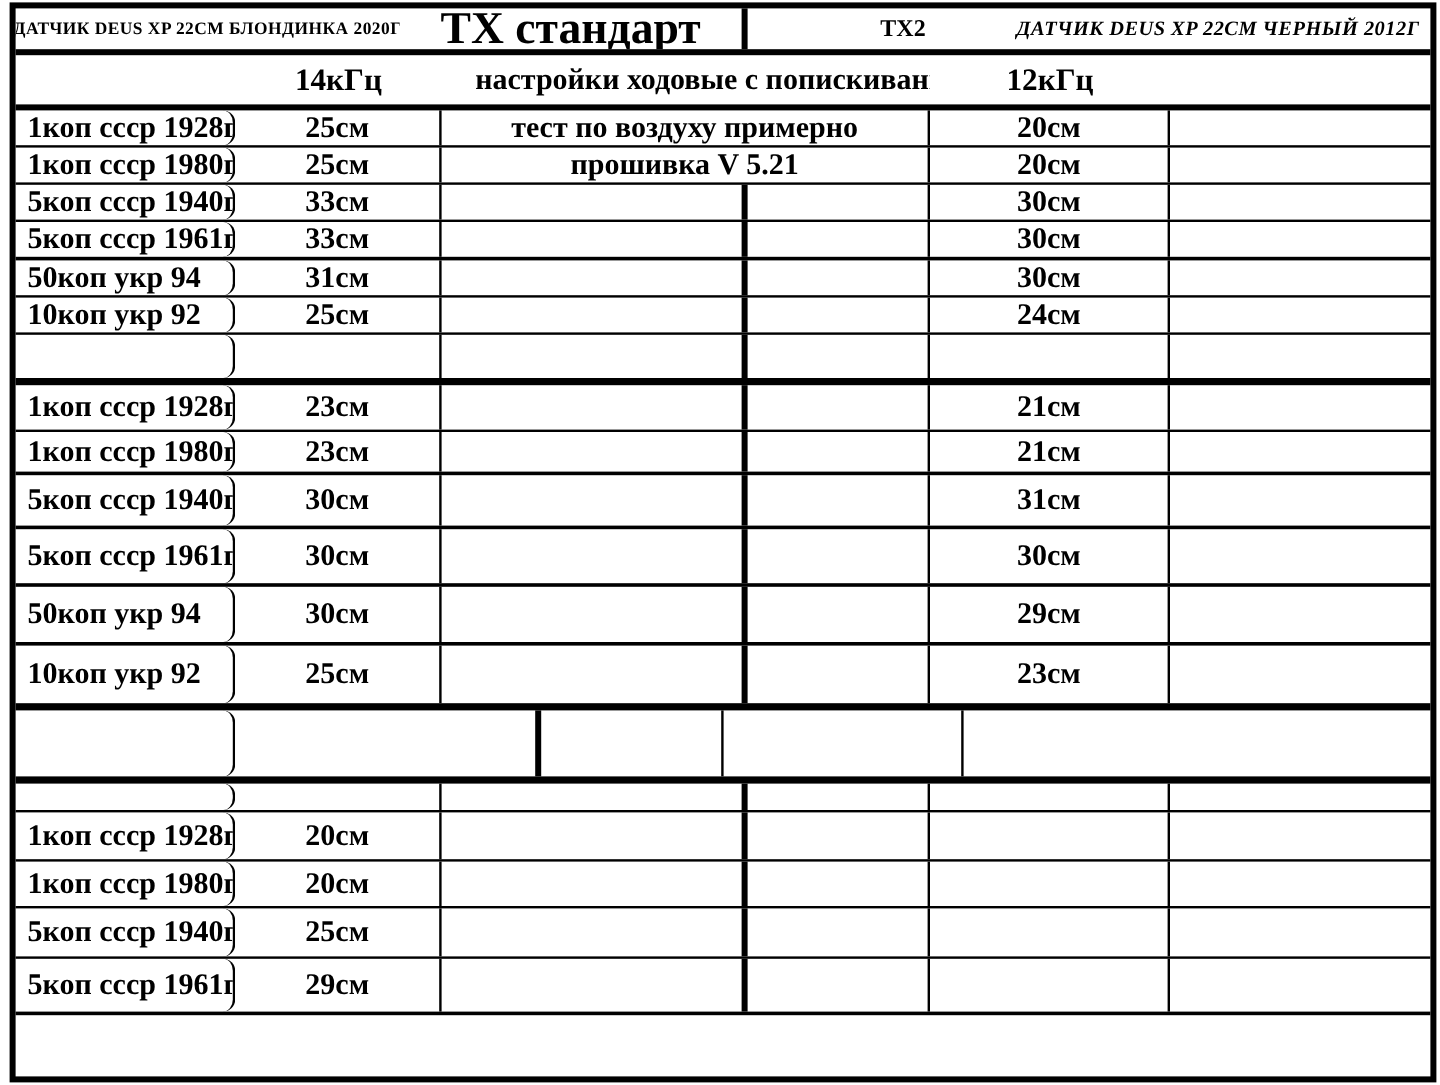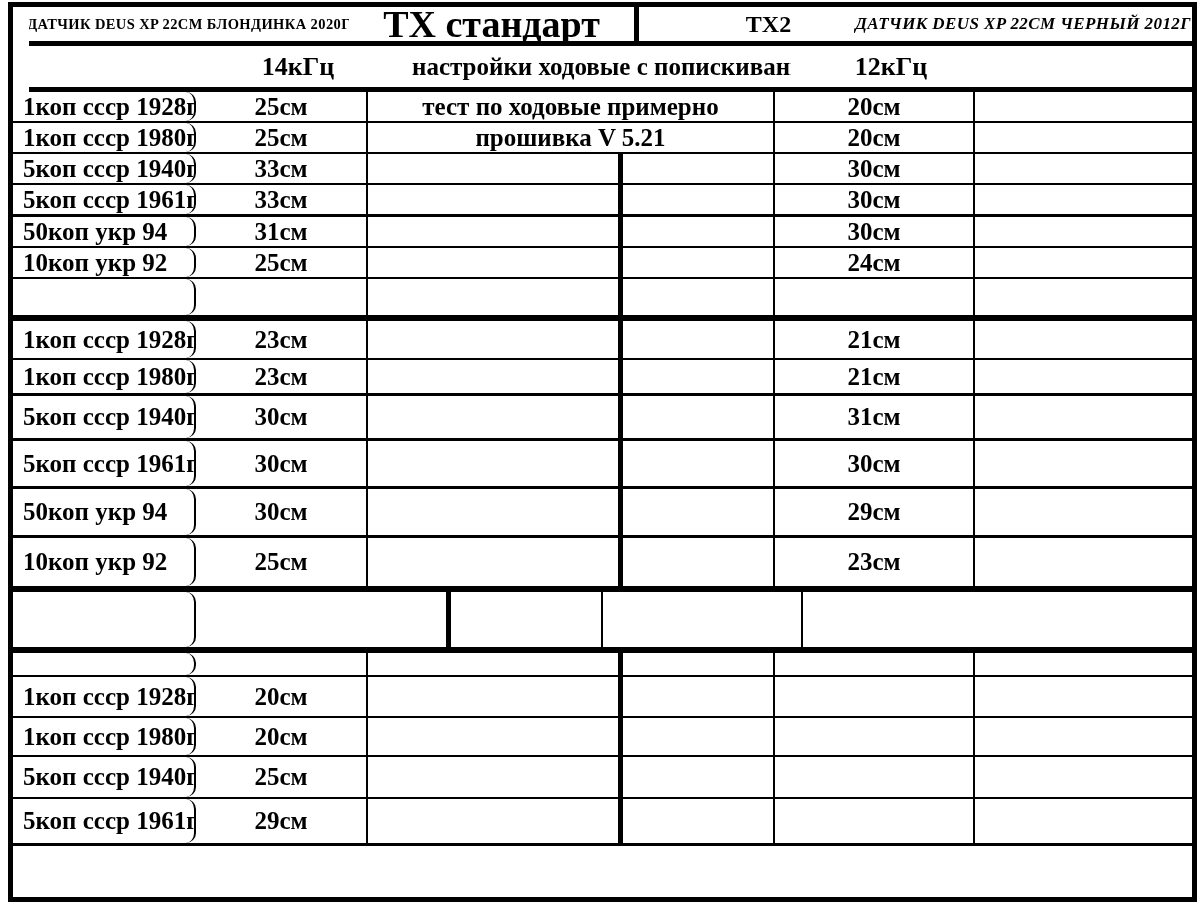--- a/index.html
+++ b/index.html
@@ -7,41 +7,41 @@
   #stage{position:relative;width:1200px;height:904px;background:#fff;overflow:hidden;}
   #sheet{
     box-sizing:border-box;
     position:absolute;left:8px;top:2px;
     width:1189px;height:900px;
     border:5px solid #000;
     display:flex;flex-direction:column;
   }
   .row{display:flex;border-bottom:2px solid #000;flex:0 0 auto;}
   .row.bb3{border-bottom-width:3px;}
-  .row.bb5{border-bottom-width:5px;margin-left:16px;}
+  .row.bb5{border-bottom-width:5px;}
   .row.bb6{border-bottom-width:6px;}
   .c{
     box-sizing:border-box;
     border-right:2px solid #000;
     display:flex;align-items:center;justify-content:center;
     overflow:hidden;white-space:nowrap;
     font-size:25px;
   }
   .nb{border-right:none;}
   .lab{width:183px;justify-content:flex-start;padding-left:10px;border-radius:10px;}
   .val{width:172px;}
   .note{width:255px;border-right:5px solid #000;}
   .notew{width:407px;}
   .nar{width:152px;}
   .rval{width:200px;}
   .last{flex:1 1 auto;border-right:none;}
   
   .hsensor{width:320px;font-size:14.5px;letter-spacing:.4px;}
   .htx{width:290px;font-size:38px;border-right:5px solid #000;}
-  .htx2{width:215px;font-size:24px;padding-left:44px;}
+  .htx2{width:215px;font-size:20px;padding-left:44px;}
   .hsensor2{flex:1 1 auto;font-size:17px;letter-spacing:.4px;font-style:italic;}
   
   .settings{justify-content:flex-start;padding-left:28px;}
   .freqcell{font-size:26px;text-align:right;}
 </style>
 </head>
 <body>
 
 <div id="stage">
 <div id="sheet">
@@ -57,21 +57,21 @@
     <div class="c nb lab"></div>
     <div class="c nb val freqcell">14кГц</div>
     <div class="c nb notew settings">настройки ходовые с попискиванием.</div>
     <div class="c nb rval freqcell">12кГц</div>
     <div class="c nb last"></div>
   </div>
 
   <div class="row" style="height:29px">
     <div class="c lab">1коп ссср 1928г</div>
     <div class="c val">25см</div>
-    <div class="c notew">тест по ходовые примерно</div>
+    <div class="c notew">тест по воздуху примерно</div>
     <div class="c rval">20см</div>
     <div class="c last"></div>
   </div>
 
   <div class="row" style="height:29px">
     <div class="c lab">1коп ссср 1980г</div>
     <div class="c val">25см</div>
     <div class="c notew">прошивка V 5.21</div>
     <div class="c rval">20см</div>
     <div class="c last"></div>

